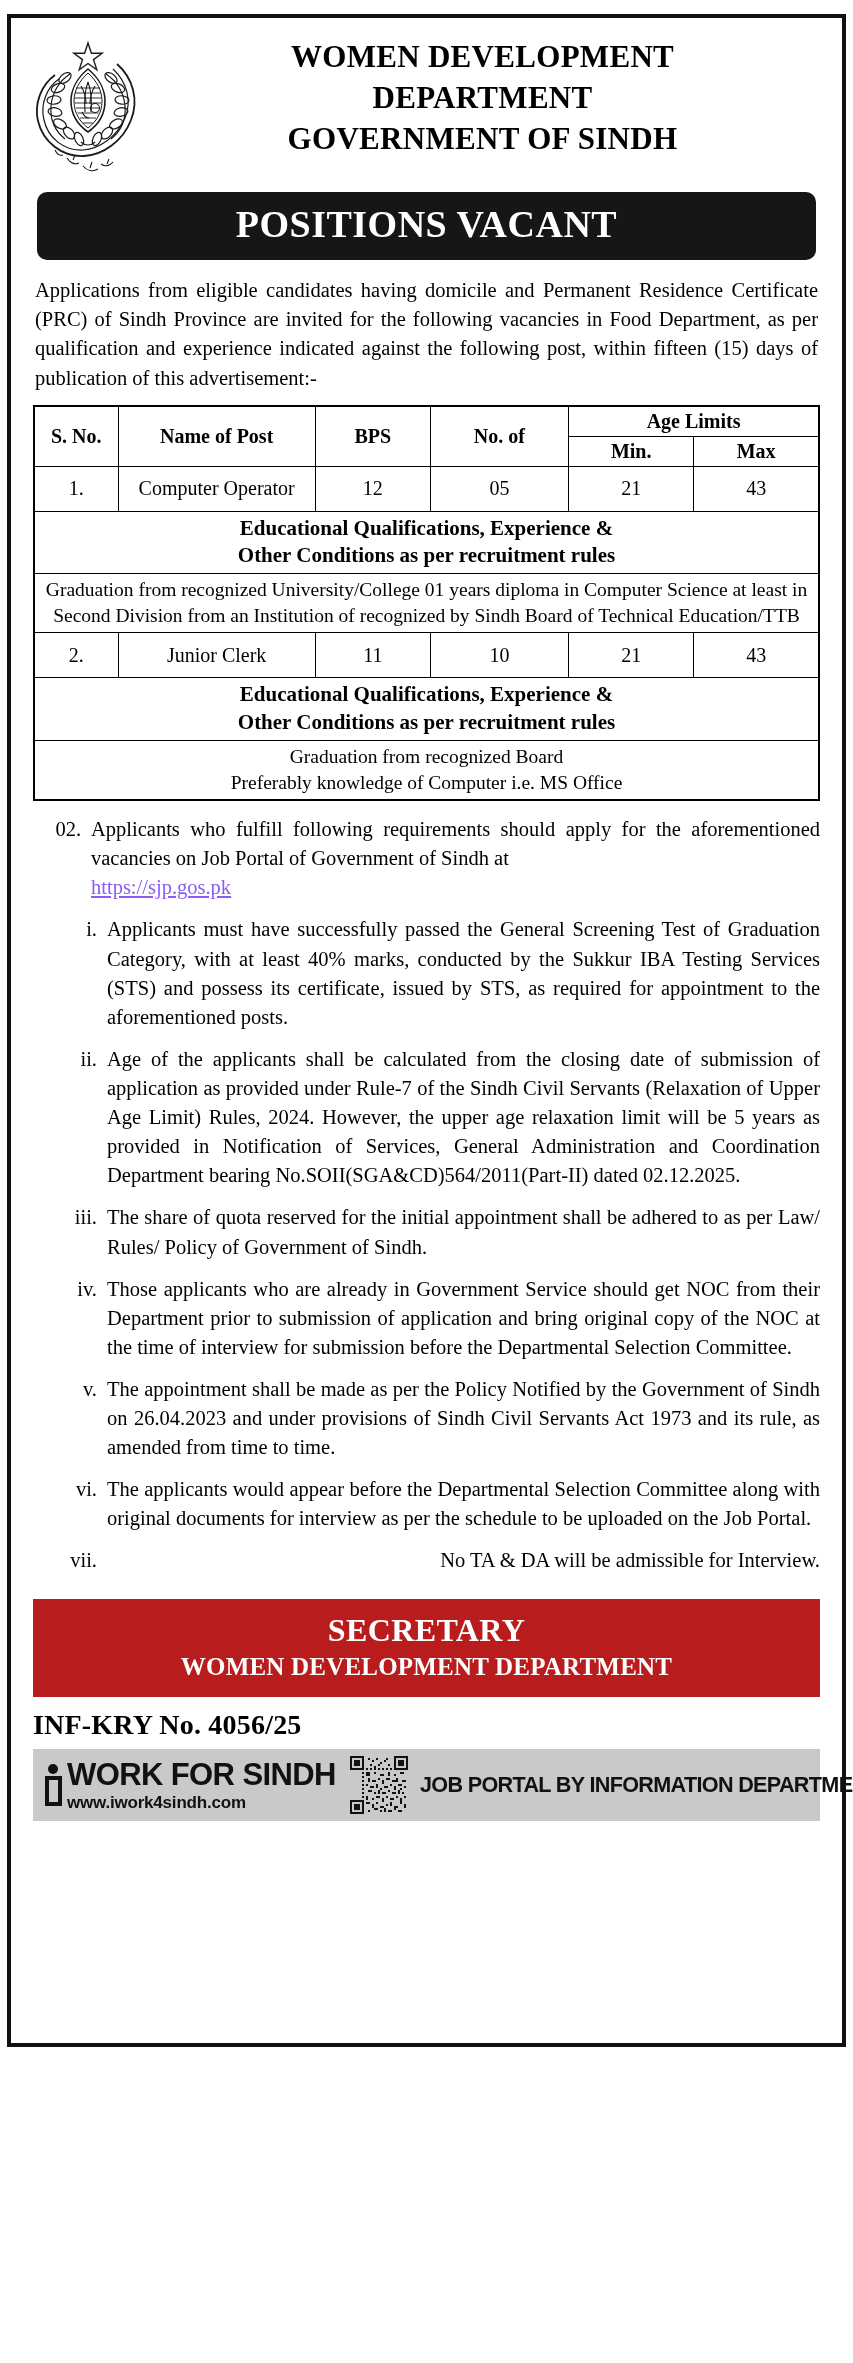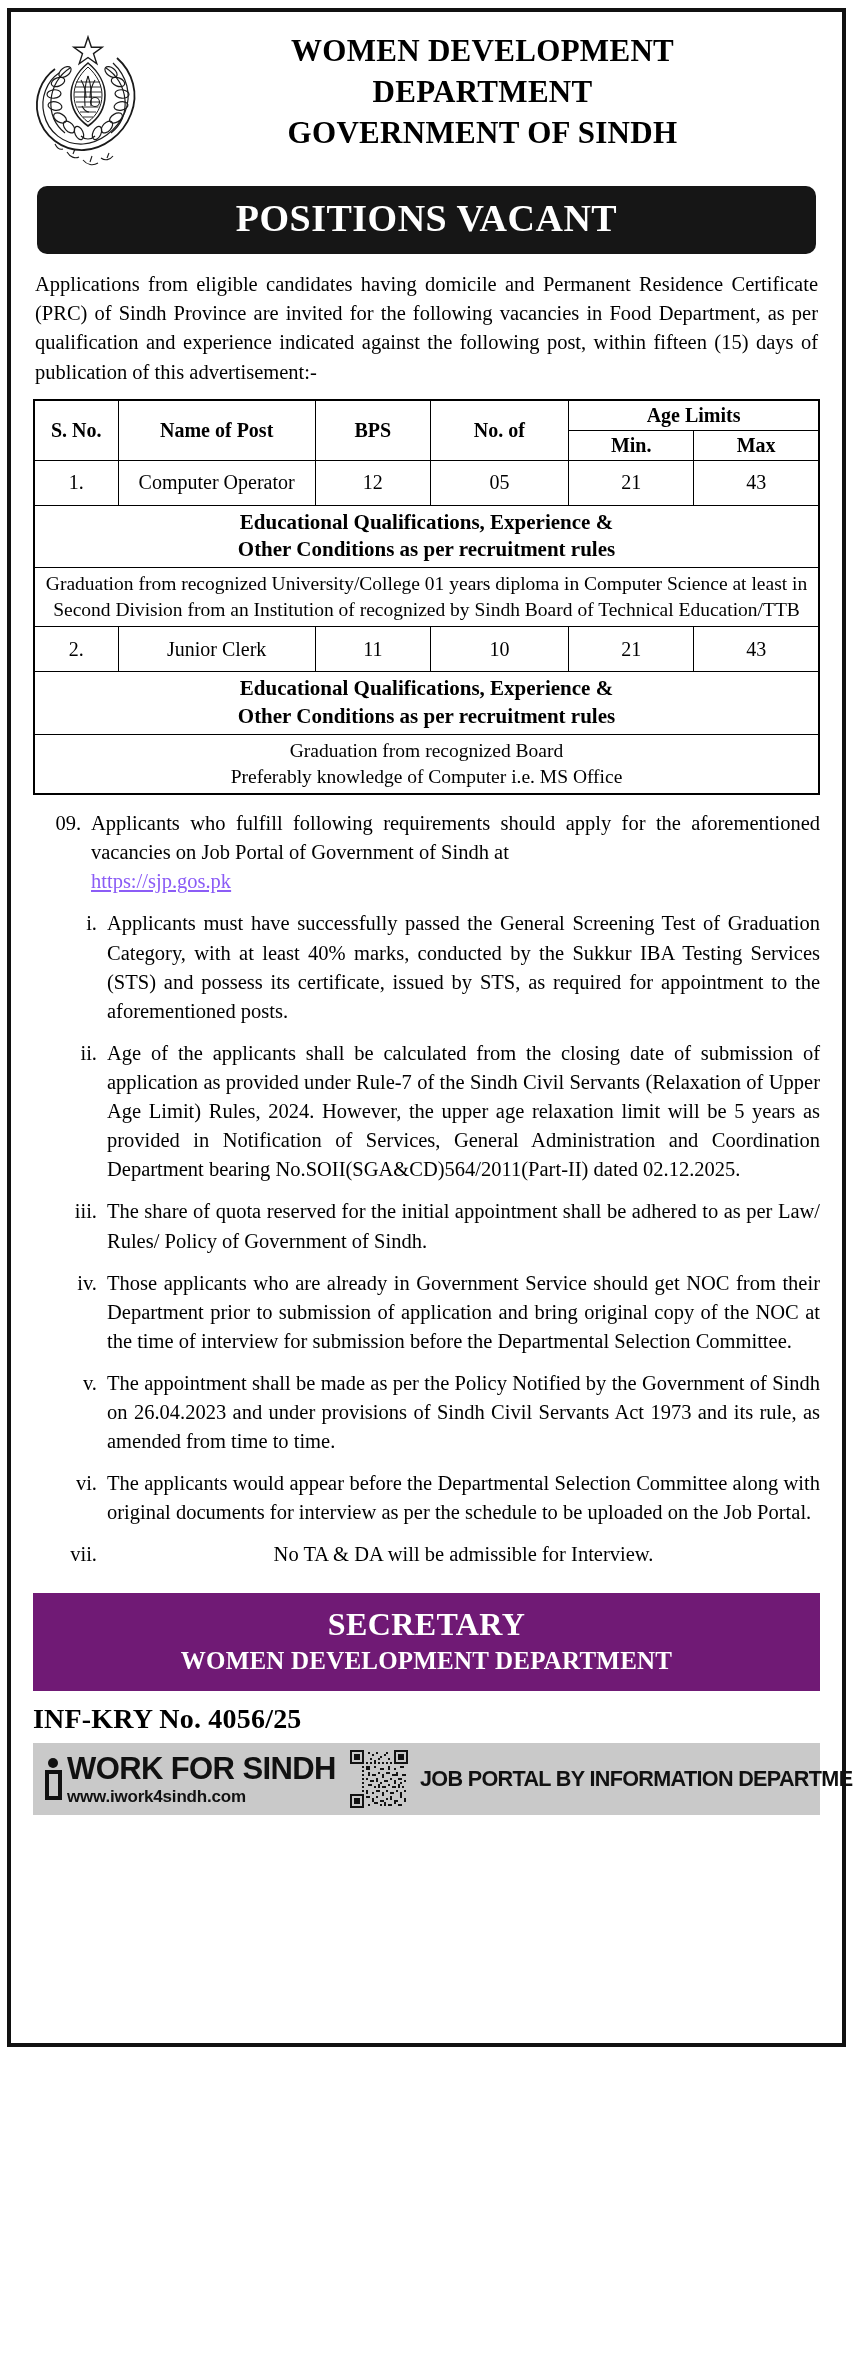--- a/index.html
+++ b/index.html
@@ -11,21 +11,21 @@
     font-family: "Liberation Serif", serif;
     color: #000;
   }
   #page {
     width: 853px;
     height: 2053px;
     box-sizing: border-box;
     background: #ffffff;
     position: relative;
     overflow: hidden;
-    padding: 8px 7px 6px 7px;
+    padding: 14px 7px 6px 7px;
   }
   .outer-frame {
     border: 4px solid #111;
     box-sizing: border-box;
     width: 100%;
     height: 100%;
     padding: 10px 12px 10px 12px;
     background: #fff;
     display: flex;
     flex-direction: column;
@@ -159,21 +159,21 @@
   .pt.lvl1 .marker { width: 48px; }
   .pt.lvl2 .marker { width: 52px; }
   .pt.lvl2 { padding-left: 12px; }
   .pt .body .url {
     text-decoration: underline;
     display: block;
   }
 
   
   .secretary {
-    background: #701a75;
+    background: #b91c1c;
     color: #fff;
     text-align: center;
     margin: 10px 10px 0 10px;
     padding: 12px 0 14px 0;
   }
   .sec-title {
     font-family: "Liberation Serif", serif;
     font-weight: bold;
     font-size: 32px;
     line-height: 1.2;
@@ -404,21 +404,21 @@
             <td class="qual-body" colspan="6" style="white-space:pre-line;">Graduation from recognized Board
 Preferably knowledge of Computer i.e. MS Office</td>
           </tr>
         </tbody>
       </table>
     </div>
 
     <div class="points">
 
       <div class="pt lvl1">
-        <div class="marker">09.</div>
+        <div class="marker">02.</div>
         <div class="body">
           <span>Applicants who fulfill following requirements should apply for the aforementioned vacancies on Job Portal of Government of Sindh at</span>
           <a class="url" href="#" style="color:#8b5cf6;">https://sjp.gos.pk</a>
         </div>
       </div>
 
       <div class="pt lvl2">
         <div class="marker">i.</div>
         <div class="body">Applicants must have successfully passed the General Screening Test of Graduation Category, with at least 40% marks, conducted by the Sukkur IBA Testing Services (STS) and possess its certificate, issued by STS, as required for appointment to the aforementioned posts.</div>
       </div>
@@ -443,21 +443,21 @@
         <div class="body">The appointment shall be made as per the Policy Notified by the Government of Sindh on 26.04.2023 and under provisions of Sindh Civil Servants Act 1973 and its rule, as amended from time to time.</div>
       </div>
 
       <div class="pt lvl2">
         <div class="marker">vi.</div>
         <div class="body">The applicants would appear before the Departmental Selection Committee along with original documents for interview as per the schedule to be uploaded on the Job Portal.</div>
       </div>
 
       <div class="pt lvl2">
         <div class="marker">vii.</div>
-        <div class="body" style="text-align:center;">No TA &amp; DA will be admissible for Interview.</div>
+        <div class="body" style="text-align:right;">No TA &amp; DA will be admissible for Interview.</div>
       </div>
 
     </div>
 
     <div class="secretary">
       <div class="sec-title">SECRETARY</div>
       <div class="sec-sub">WOMEN DEVELOPMENT DEPARTMENT</div>
     </div>
 
     <div class="inf">INF-KRY No. 4056/25</div>

